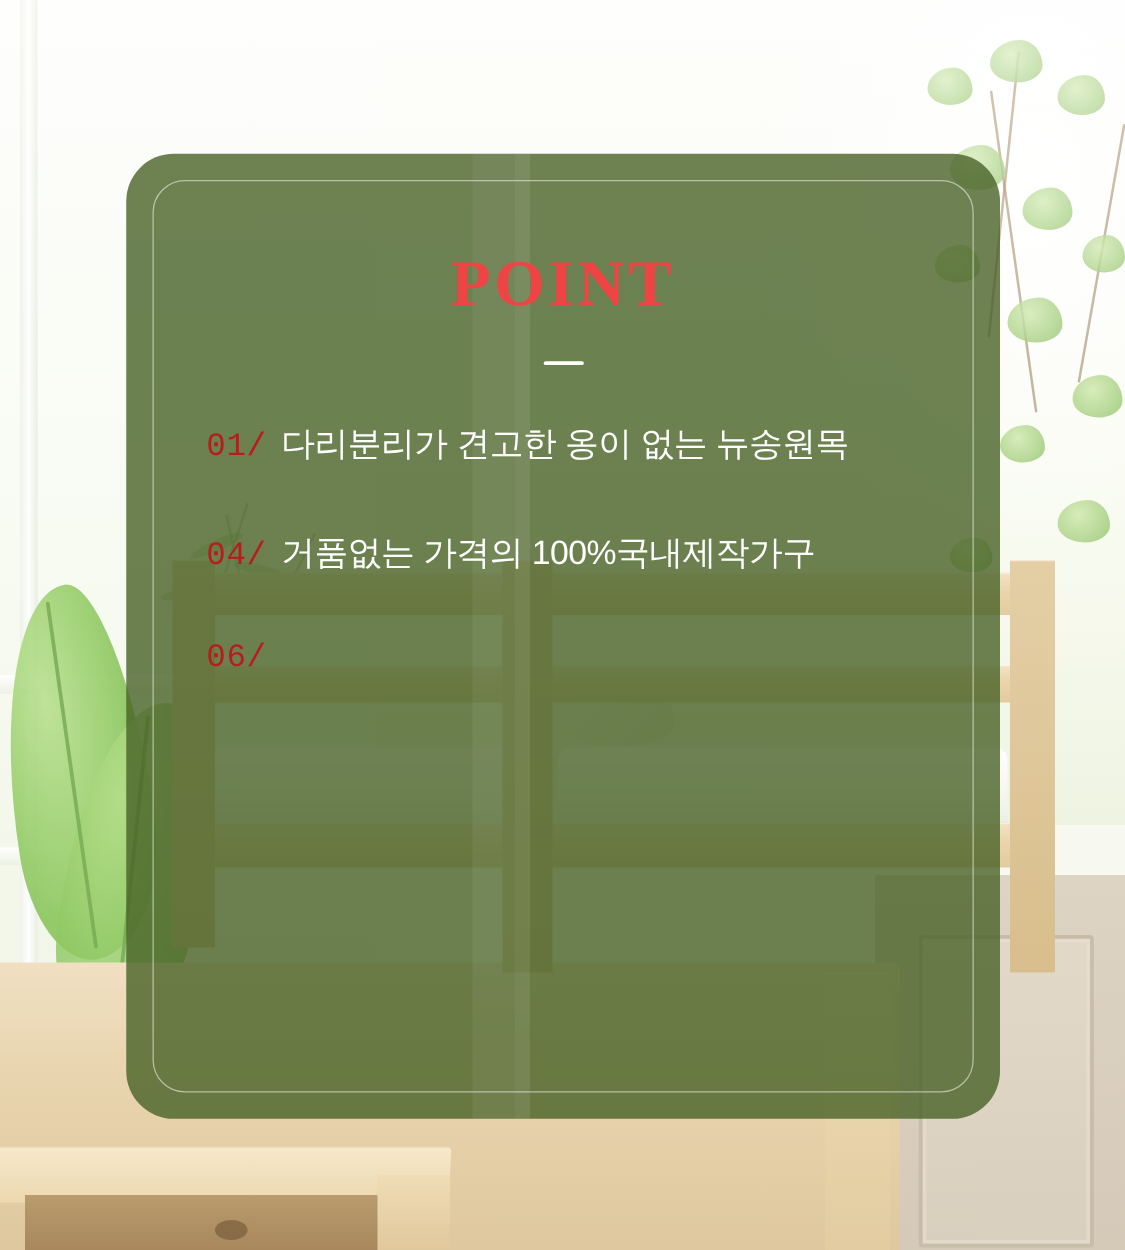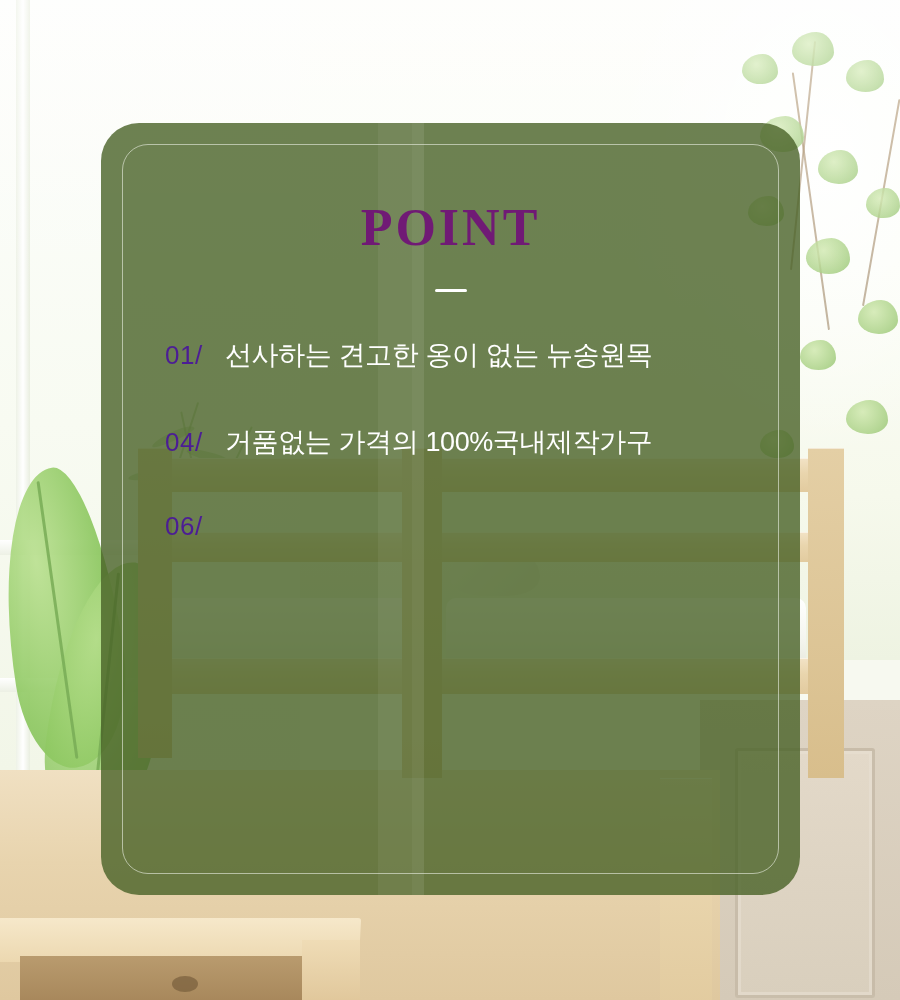--- a/index.html
+++ b/index.html
@@ -198,45 +198,45 @@
 
   
   .point-title {
     position:absolute; left:0; right:0; top:79px;
     text-align:center;
     font-family:"Liberation Serif", "DejaVu Serif", serif;
     font-weight:700;
     font-size:52px;
     line-height:1;
     letter-spacing:3px;
-    color:#701a75;
+    color:#ef4444;
   }
   .title-divider {
     position:absolute; left:50%; top:166px;
     transform:translateX(-50%);
     width:32px; height:3px;
     background:#ffffff;
     border-radius:2px;
   }
 
   
   .point-list {
     position:absolute; left:64px; top:214px; right:20px;
     list-style:none;
   }
   .point-row {
     display:flex;
     align-items:baseline;
     height:87px;
   }
   .point-num {
-    font-family:Liberation Sans, sans-serif;
+    font-family:Liberation Mono, monospace;
     font-size:26px;
     font-weight:400;
-    color:#4c1d95;
+    color:#b91c1c;
     width:60px;
     flex:0 0 60px;
     letter-spacing:.5px;
   }
   .point-text {
     font-family:"Liberation Sans", "DejaVu Sans", sans-serif;
     font-size:27px;
     color:#ffffff;
     letter-spacing:-.4px;
     white-space:nowrap;
@@ -315,21 +315,21 @@
     <div class="panel-band2"></div>
     <div class="panel-inner-border"></div>
 
     <div class="panel-content">
       <div class="point-title">POINT</div>
       <div class="title-divider"></div>
 
       <ul class="point-list">
         <li class="point-row">
           <span class="point-num">01/</span>
-          <span class="point-text"><span>선사하는 견고한 옹이 없는 </span><span class="b">뉴송원목</span></span>
+          <span class="point-text"><span>다리분리가 견고한 옹이 없는 </span><span class="b">뉴송원목</span></span>
         </li>
         <li class="point-row">
           <span class="point-num">04/</span>
           <span class="point-text"><span>거품없는 가격의 </span><span class="b">100%국내제작가구</span></span>
         </li>
         <li class="point-row">
           <span class="point-num">06/</span>
         </li>
       </ul>
     </div>

